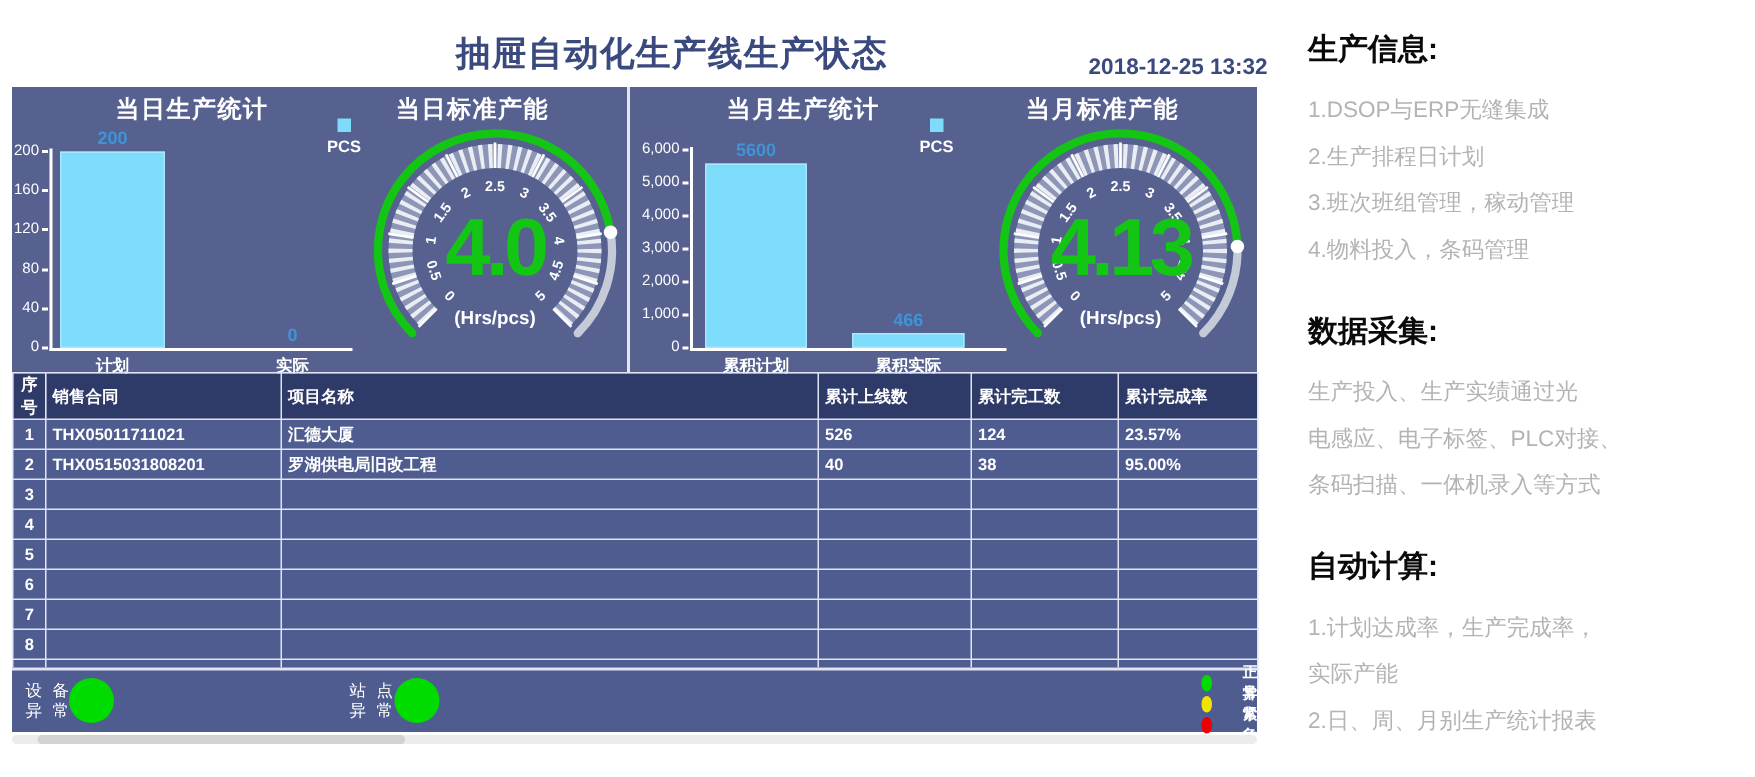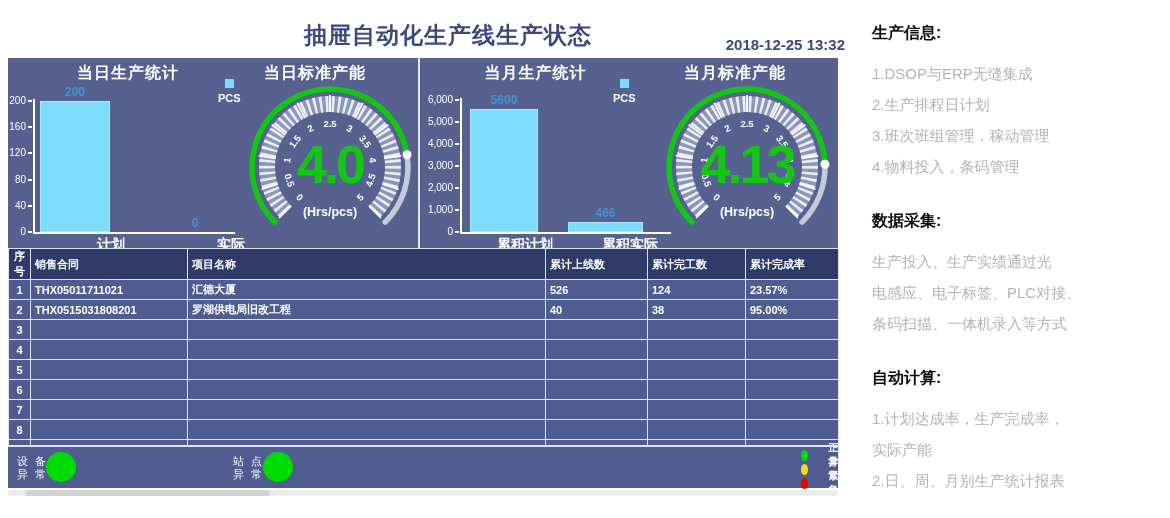--- a/index.html
+++ b/index.html
@@ -19,21 +19,21 @@
   .bar-chart { position:absolute; top:0; height:190px; }
   .legend { position:absolute; display:flex; align-items:center; gap:4px;flex-direction:column; }
   .legend-swatch { width:9px; height:9px; display:inline-block; }
   .legend-label { font-size:11px; font-weight:bold; color:#ffffff; }
   .ytick-label { position:absolute; font-size:10px; color:#ffffff; text-align:right; }
   .axis-v { position:absolute; width:2px; background:#ffffff; }
   .axis-h { position:absolute; height:2px; background:#ffffff; }
   .tick-mark { position:absolute; width:4px; height:2px; background:#ffffff; }
   .bar { position:absolute; border:1px solid #a5e8ff; }
   .bar-value { position:absolute; font-size:12px; font-weight:bold; text-align:center; }
-  .cat-label { position:absolute; font-size:14px; font-weight:bold; color:#ffffff; text-align:right; }
+  .cat-label { position:absolute; font-size:11px; font-weight:bold; color:#ffffff; text-align:center; }
 
   .gauge-box { position:absolute; top:24px; width:190px; height:160px; }
 
   #section-divider { left:410px; top:0; width:2px; height:190px; background:rgba(255,255,255,0.85); }
 
   #data-table { position:absolute; left:0; top:190px; width:830px;
     border-collapse:collapse; table-layout:fixed;padding-left:21px; }
   #data-table th { height:17px; background:#2e3a68; color:#ffffff; font-size:11px;
     font-weight:bold; text-align:left; padding:0 4px; border:1px solid #dfe3f2; overflow:hidden; }
   #data-table td { height:20px; background:#4f5c8f; color:#ffffff; font-size:11px;
@@ -46,21 +46,21 @@
     line-height:13px; letter-spacing:2px; white-space:pre; }
   .status-circle { position:absolute; width:30px; height:30px; border-radius:50%; }
   .legend-row { position:absolute; display:flex; align-items:center; gap:20px; height:12px; }
   .legend-dot { width:11px; height:11px; border-radius:50%; }
   .legend-text { font-size:10px; font-weight:bold; color:#ffffff; }
 
   #scroll-track { left:8px; top:490px; width:830px; height:6px; background:#ececec; border-radius:3px; }
   #scroll-thumb { position:absolute; left:17px; top:0; width:245px; height:6px; background:#d2d2d2; border-radius:3px; }
 
   #right-panel { left:872px; top:20px; width:294px; }
-  .section-heading { font-size:16px; font-weight:bold; color:#0a0a0a; line-height:26px;
+  .section-heading { font-size:20px; font-weight:bold; color:#0a0a0a; line-height:26px;
     margin:26px 0 12px 0; }
   #right-panel .section:first-child .section-heading { margin-top:0; }
   .section-item { font-size:15px; color:#b3b3b3; line-height:31px; }
 </style>
 </head>
 <body>
 
 <div id="main-title" class="abs">抽屉自动化生产线生产状态</div>
 <div id="datetime" class="abs">2018-12-25 13:32</div>
 

